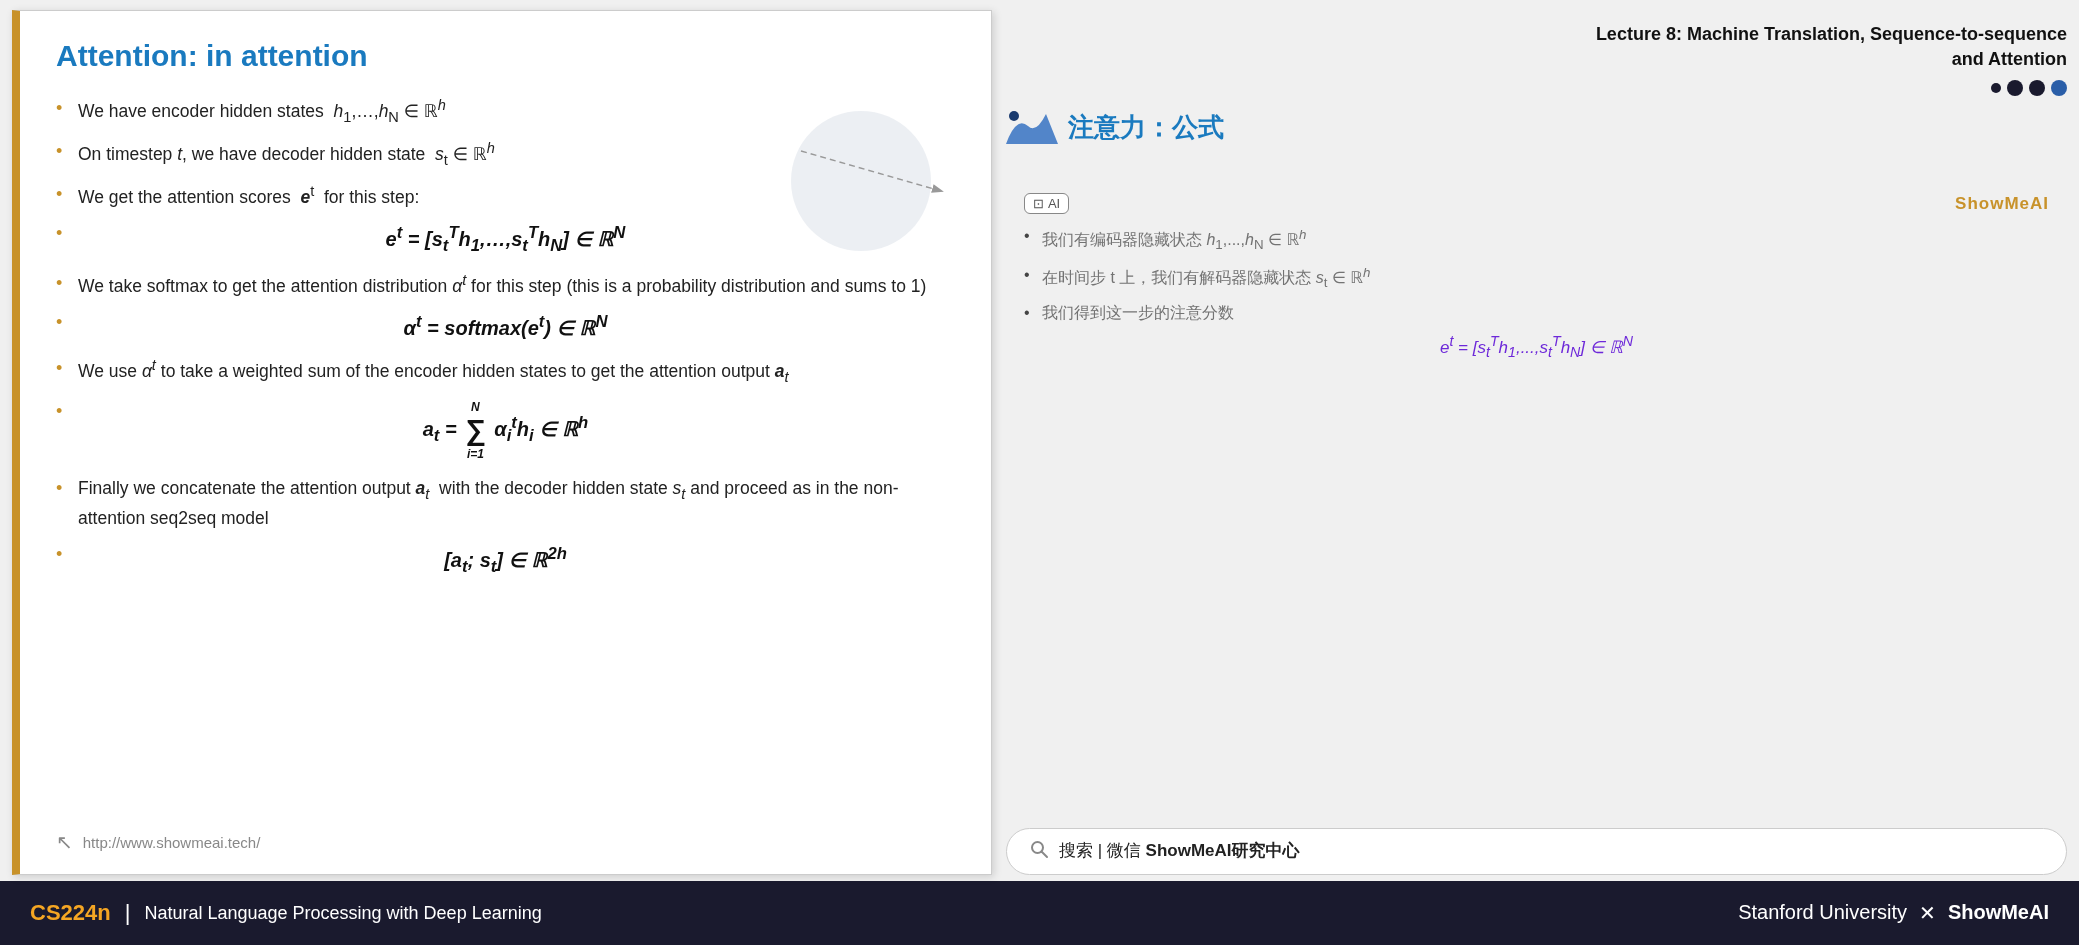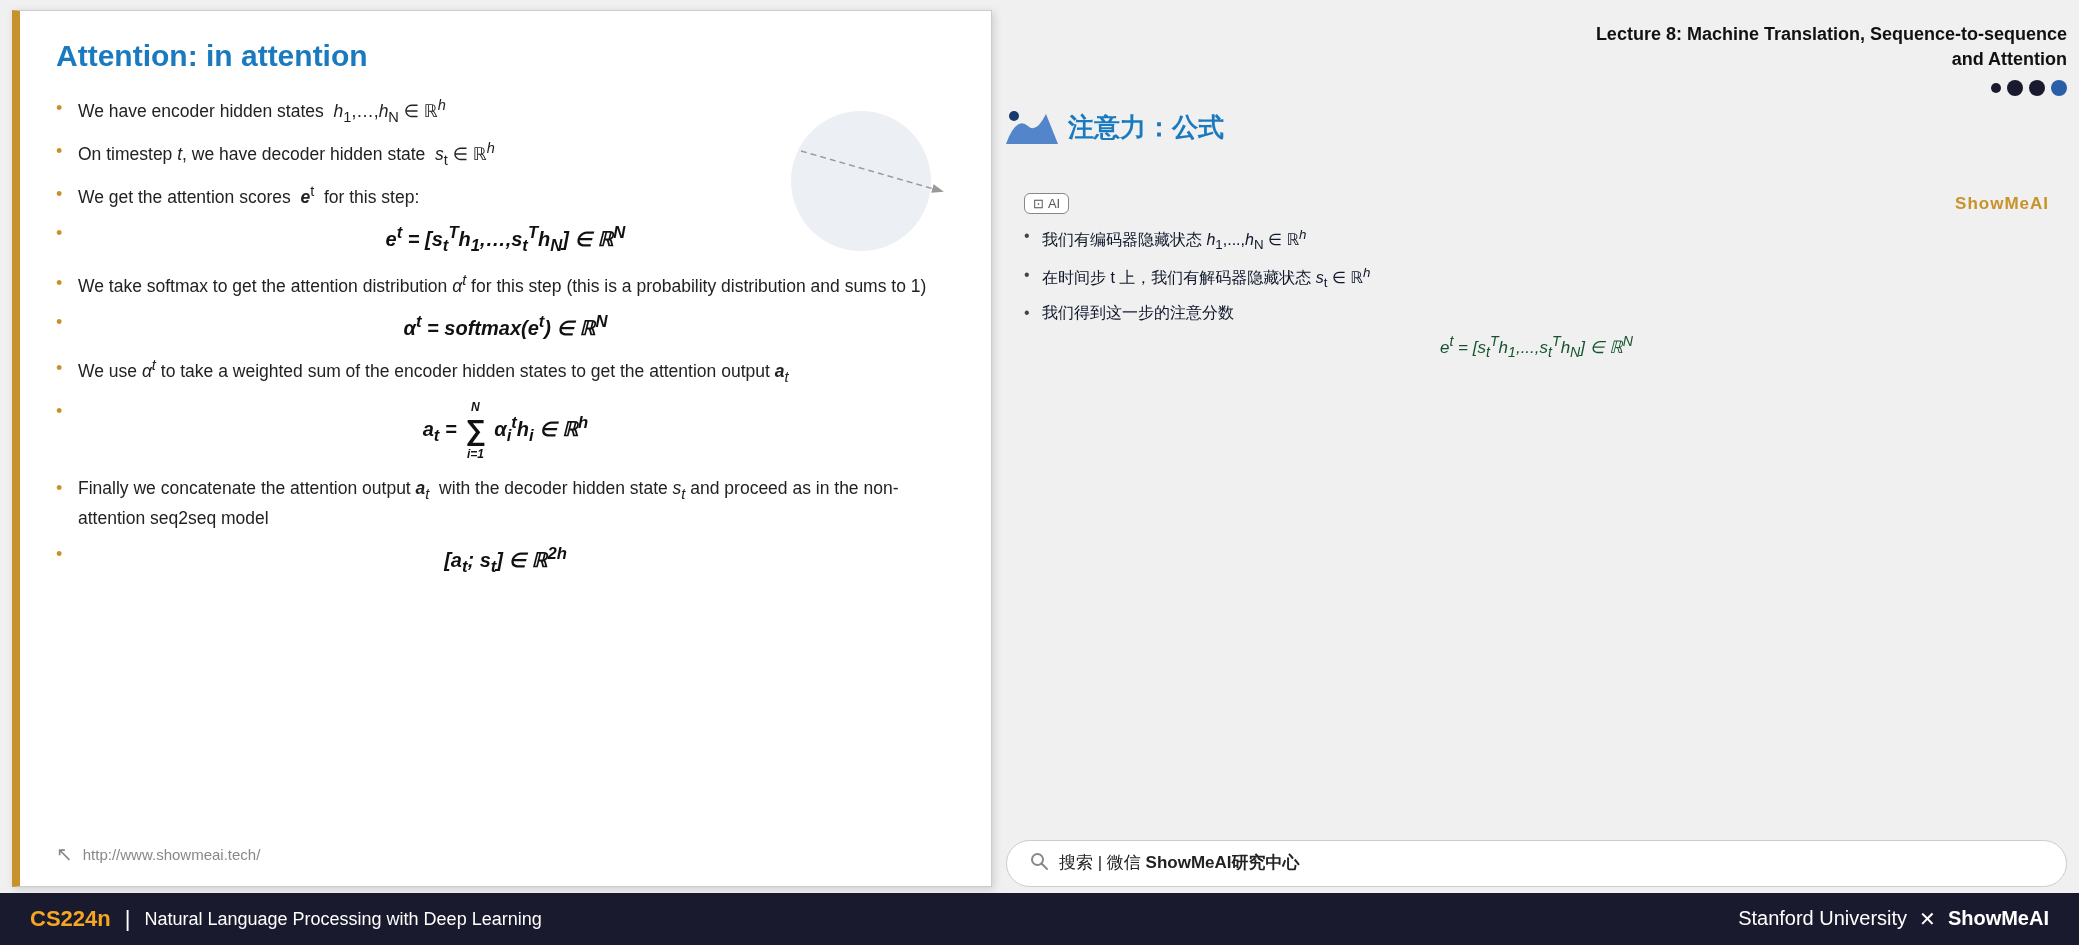--- a/index.html
+++ b/index.html
@@ -188,34 +188,34 @@
       list-style: none;
       padding: 0;
     }
 
     .cn-bullet-list > li {
       position: relative;
       padding-left: 18px;
       margin-bottom: 8px;
       font-size: 16px;
       line-height: 1.5;
-      color: #0f172a;
+      color: #737373;
     }
 
     .cn-bullet-list > li::before {
       content: '•';
       position: absolute;
       left: 0;
       color: #444;
     }
 
     .cn-math-block {
       text-align: center;
       font-size: 17px;
-      color: #14532d;
+      color: #6d28d9;
       font-style: italic;
     }
 
     
     .search-bar {
       background: white;
       border: 1.5px solid #ccc;
       border-radius: 25px;
       padding: 10px 22px;
       display: flex;
@@ -231,21 +231,21 @@
     }
 
     .search-text {
       color: #222;
       font-size: 17px;
     }
 
     
     .bottom-bar {
       background: #1a1a2e;
-      height: 52px;
+      height: 64px;
       display: flex;
       align-items: center;
       justify-content: space-between;
       padding: 0 30px;
       flex-shrink: 0;
     }
 
     .bottom-left {
       display: flex;
       align-items: center;

